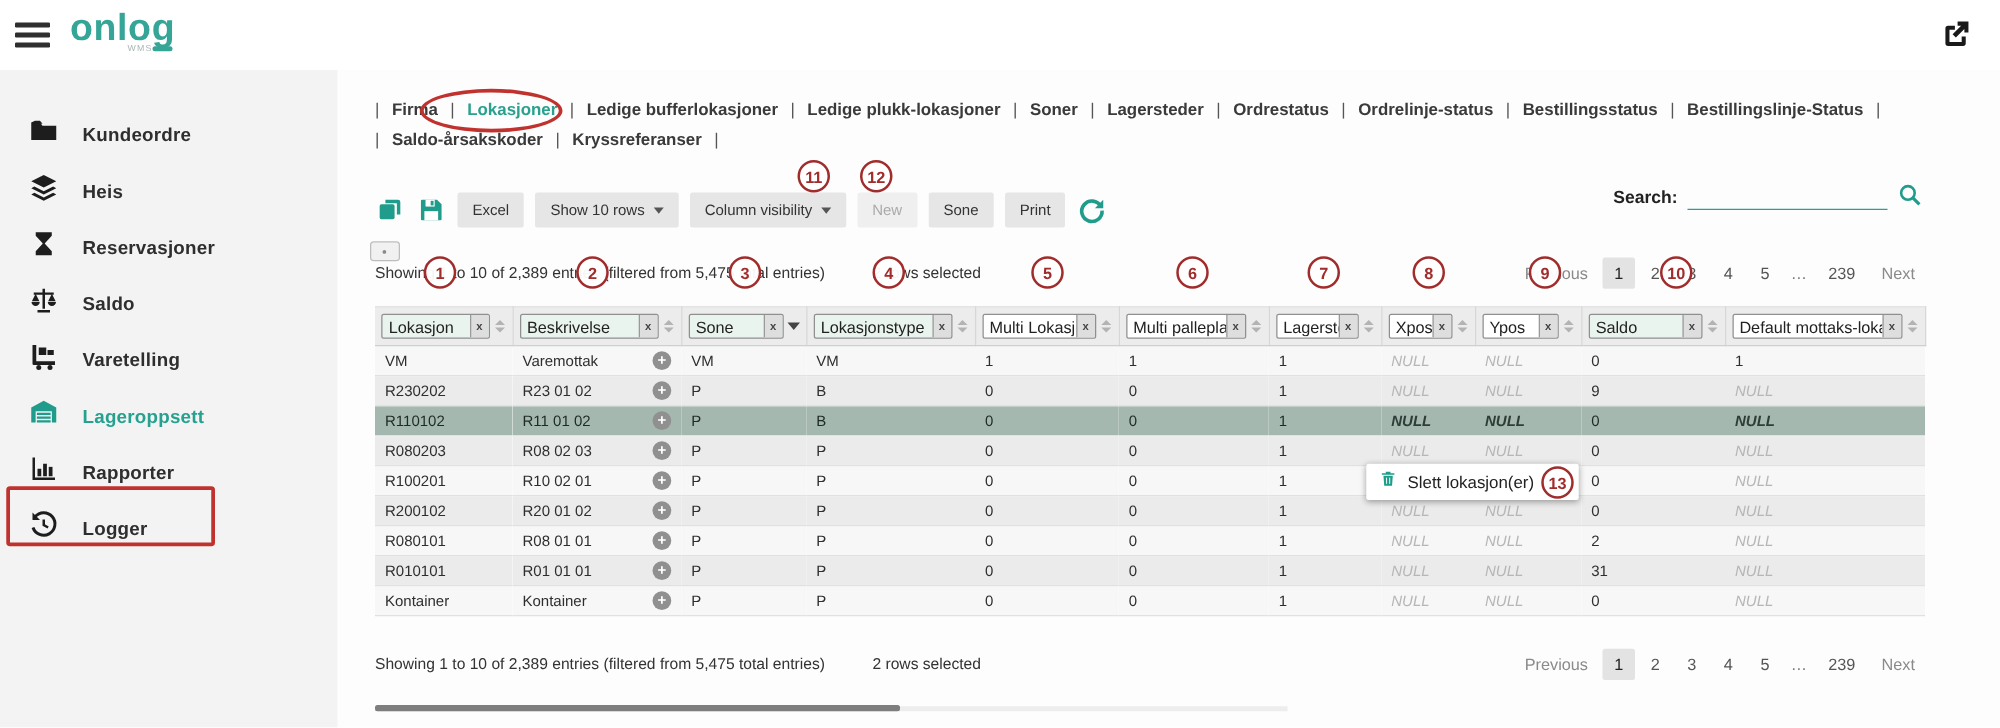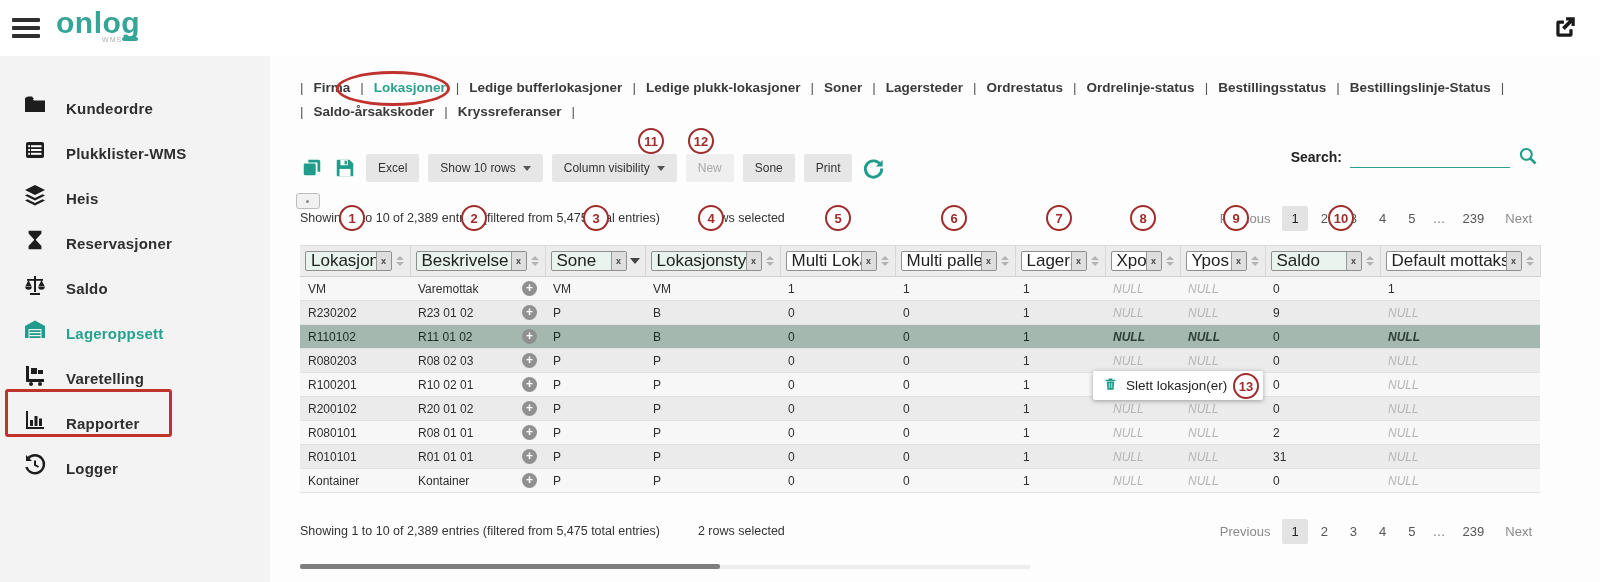--- a/index.html
+++ b/index.html
@@ -60,21 +60,21 @@
   .pager .nav { padding:5px 8px; color:#8a8a8a; cursor:pointer; }
   .pager .dots { padding:5px 4px; color:#777; }
 
   
   .table-wrap { position:absolute; left:30px; top:189px; width:1240px; }
   table { border-collapse:collapse; table-layout:fixed; width:1240px; }
   thead th { background:#ececec; border-right:1px solid #d7d7d7; border-top:1px solid #dcdcdc; border-bottom:1px solid #cfcfcf; padding:5px 5px; height:31px; }
   .hwrap { display:flex; align-items:center; gap:3px; }
   .fbox { flex:1; display:flex; align-items:center; height:20px; border:1px solid #8f8f8f; border-radius:2px; background:#fff; overflow:hidden; cursor:text; }
   .fbox.tint { background:#e9f4ee; }
-  .fbox .fval { flex:1; font-size:17px; color:#222; padding:0 5px; white-space:nowrap; overflow:hidden; text-align:left; font-weight:400; }
+  .fbox .fval { flex:1; font-size:13px; color:#222; padding:0 5px; white-space:nowrap; overflow:hidden; text-align:left; font-weight:400; }
   .fbox .fx { width:15px; height:100%; background:#dedede; border-left:1px solid #9a9a9a; font-size:9px; color:#444; display:flex; align-items:center; justify-content:center; cursor:pointer; }
   .sorter { display:flex; flex-direction:column; gap:2px; width:10px; align-items:center; cursor:pointer; }
   .tri-up { width:0; height:0; border-left:4px solid transparent; border-right:4px solid transparent; border-bottom:4px solid #b3b3b3; }
   .tri-dn { width:0; height:0; border-left:4px solid transparent; border-right:4px solid transparent; border-top:4px solid #b3b3b3; }
   .tri-dn.solid { border-top-color:#444; border-left-width:5px; border-right-width:5px; border-top-width:6px; }
   tbody td { font-size:12px; color:#2e2e2e; padding:4px 8px; height:24px; border-bottom:1px solid #e1e1e1; white-space:nowrap; overflow:hidden; }
   tbody tr:nth-child(odd) td { background:#f7f7f7; }
   tbody tr:nth-child(even) td { background:#ebebeb; }
   tbody tr.selected td { background:#a4b8af; color:#1d2a25; }
   tbody tr.divider-top td { border-top:2px solid #2d2d2d; }
@@ -132,34 +132,20 @@
           <svg viewBox="0 0 24 24" width="24" height="24">
             <path fill="#1d1d1d" d="M2 5h7l2 2.5h11V19H2z"></path>
             <path fill="#1d1d1d" d="M2 5l3-1.5h4L11 6H4z"></path>
           </svg>
         </span>
         <span class="sb-label">Kundeordre</span>
       </div>
       <div class="sidebar-item">
         <span class="icon">
           <svg viewBox="0 0 24 24" width="24" height="24">
-            <rect x="3" y="4" width="18" height="16" rx="2" fill="#1d1d1d"></rect>
-            <rect x="8" y="7.2" width="10.5" height="2" fill="#fff"></rect>
-            <rect x="8" y="11" width="10.5" height="2" fill="#fff"></rect>
-            <rect x="8" y="14.8" width="10.5" height="2" fill="#fff"></rect>
-            <rect x="5.2" y="7.2" width="1.8" height="2" fill="#fff"></rect>
-            <rect x="5.2" y="11" width="1.8" height="2" fill="#fff"></rect>
-            <rect x="5.2" y="14.8" width="1.8" height="2" fill="#fff"></rect>
-          </svg>
-        </span>
-        <span class="sb-label">Plukklister-WMS</span>
-      </div>
-      <div class="sidebar-item">
-        <span class="icon">
-          <svg viewBox="0 0 24 24" width="24" height="24">
             <path fill="#1d1d1d" d="M12 2l10 5-10 5L2 7z"></path>
             <path fill="#1d1d1d" d="M4.5 11.2L2 12.5l10 5 10-5-2.5-1.3L12 15z"></path>
             <path fill="#1d1d1d" d="M4.5 16.2L2 17.5l10 5 10-5-2.5-1.3L12 20z"></path>
           </svg>
         </span>
         <span class="sb-label">Heis</span>
       </div>
       <div class="sidebar-item">
         <span class="icon">
           <svg viewBox="0 0 24 24" width="22" height="22">
@@ -171,43 +157,43 @@
       <div class="sidebar-item">
         <span class="icon">
           <svg viewBox="0 0 24 24" width="26" height="24">
             <path fill="#1d1d1d" d="M11 3h2v16h-2z"></path>
             <path fill="#1d1d1d" d="M4 6h16v1.8H4z"></path>
             <path fill="#1d1d1d" d="M5.5 7l-3 6h6zM2.2 13.5h6.6a3.3 3.3 0 0 1-6.6 0zM18.5 7l-3 6h6zM15.2 13.5h6.6a3.3 3.3 0 0 1-6.6 0z"></path>
             <path fill="#1d1d1d" d="M7 20h10v2H7z"></path>
           </svg>
         </span>
         <span class="sb-label">Saldo</span>
-      </div>
-      <div class="sidebar-item active">
-        <span class="icon">
-          <svg viewBox="0 0 24 24" width="26" height="24">
-            <path fill="#1f9c8b" d="M2 20V8l10-5.5L22 8v12h-3.5v-9h-13v9z"></path>
-            <rect x="6.5" y="12.2" width="11" height="1.8" fill="#1f9c8b"></rect>
-            <rect x="6.5" y="15.2" width="11" height="1.8" fill="#1f9c8b"></rect>
-            <rect x="6.5" y="18.2" width="11" height="1.8" fill="#1f9c8b"></rect>
-          </svg>
-        </span>
-        <span class="sb-label">Lageroppsett</span>
       </div>
       <div class="sidebar-item">
         <span class="icon">
           <svg viewBox="0 0 24 24" width="26" height="24">
             <path fill="#1d1d1d" d="M3 3h3v13h15v3H4a1 1 0 0 1-1-1V3z"></path>
             <rect x="8" y="5" width="6" height="6" fill="#1d1d1d"></rect>
             <rect x="15" y="7" width="5" height="4" fill="#1d1d1d"></rect>
             <circle cx="8" cy="21" r="2" fill="#1d1d1d"></circle>
             <circle cx="17" cy="21" r="2" fill="#1d1d1d"></circle>
           </svg>
         </span>
         <span class="sb-label">Varetelling</span>
+      </div>
+      <div class="sidebar-item active">
+        <span class="icon">
+          <svg viewBox="0 0 24 24" width="26" height="24">
+            <path fill="#1f9c8b" d="M2 20V8l10-5.5L22 8v12h-3.5v-9h-13v9z"></path>
+            <rect x="6.5" y="12.2" width="11" height="1.8" fill="#1f9c8b"></rect>
+            <rect x="6.5" y="15.2" width="11" height="1.8" fill="#1f9c8b"></rect>
+            <rect x="6.5" y="18.2" width="11" height="1.8" fill="#1f9c8b"></rect>
+          </svg>
+        </span>
+        <span class="sb-label">Lageroppsett</span>
       </div>
       <div class="sidebar-item">
         <span class="icon">
           <svg viewBox="0 0 24 24" width="24" height="24">
             <path fill="#1d1d1d" d="M3 3h2v16h16v2H3z"></path>
             <rect x="7" y="12" width="3" height="6" fill="#1d1d1d"></rect>
             <rect x="11.5" y="8" width="3" height="10" fill="#1d1d1d"></rect>
             <rect x="16" y="10.5" width="3" height="7.5" fill="#1d1d1d"></rect>
           </svg>
         </span>

